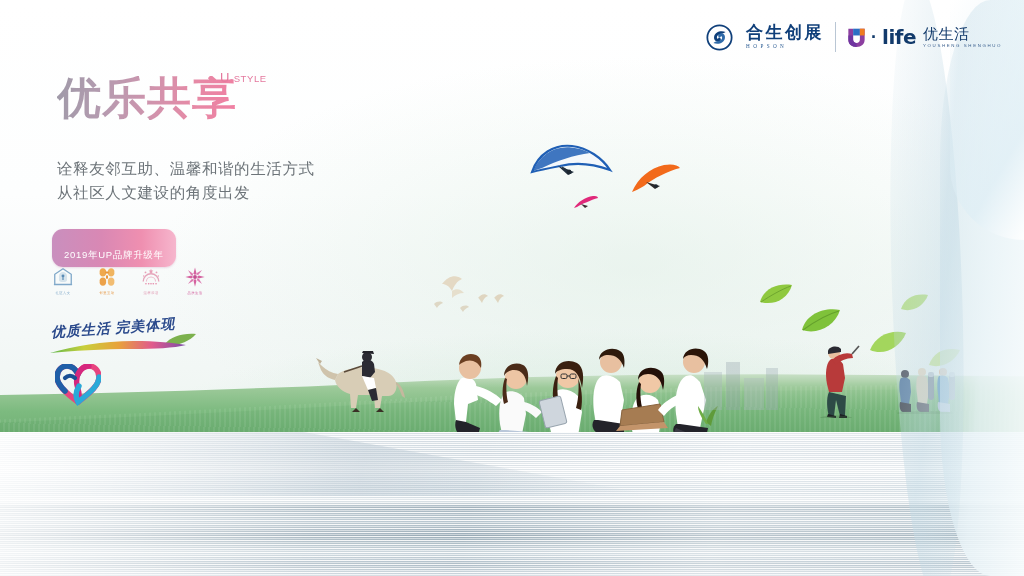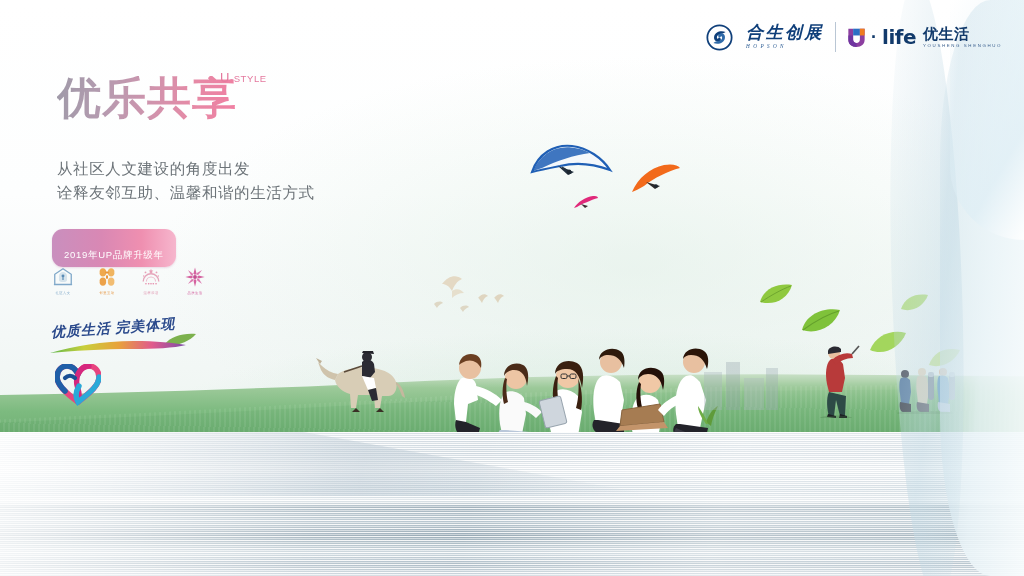--- a/index.html
+++ b/index.html
@@ -84,40 +84,40 @@
     transform:rotate(-2deg);
   }
   .rpanel-top {
     position:absolute; right:0; top:0; width:74px; height:240px;
     background:linear-gradient(120deg,rgba(255,255,255,0) 0%,rgba(222,238,245,.7) 70%,rgba(255,255,255,.9) 100%);
     border-bottom-left-radius:90px;
   }
 
   
   .logos { position:absolute; right:22px; top:22px; display:flex; align-items:center; gap:11px; }
-  .hopson { display:flex; align-items:center; gap:13px;font-style:italic; }
+  .hopson { display:flex; align-items:center; gap:13px; }
   .hopson-mark { width:27px; height:27px; flex:0 0 auto; }
   .hopson-txt { line-height:1; }
   .hopson-cn {
     font-size:17px; font-weight:700; color:#0f3f7a; letter-spacing:2.5px;
     font-family:"Liberation Serif","DejaVu Serif",serif;
   }
   .hopson-en {
     font-size:5.2px; color:#2a5b93; letter-spacing:3.4px; margin-top:3px;
     font-family:"Liberation Serif","DejaVu Serif",serif;
   }
   .divider { width:1px; height:30px; background:#b9c6d4; }
   .ulife { display:flex; align-items:center; gap:5px; }
   .ulife-u { width:19px; height:21px; }
   .ulife-life {
     font-size:20px; font-weight:700; color:#123a6b; letter-spacing:-.5px;
     font-family:"DejaVu Sans",sans-serif;
   }
   .ulife-cn-wrap { line-height:1; margin-left:2px; }
-  .ulife-cn { font-size:15px; font-weight:700; color:#123a6b; letter-spacing:.5px; }
+  .ulife-cn { font-size:15px; font-weight:400; color:#123a6b; letter-spacing:.5px; }
   .ulife-py { font-size:4.4px; color:#3a5f8e; letter-spacing:1.6px; margin-top:2.5px; }
 
   
   .title-wrap { position:absolute; left:57px; top:76px; }
   .title {
     font-size:44px; font-weight:700; letter-spacing:1px; line-height:1;
     background:linear-gradient(96deg,#9f9aa8 0%,#b59bb0 26%,#cf94ad 52%,#e58aa6 74%,#f07fa2 100%);
     -webkit-background-clip:text; background-clip:text; color:transparent;
     display:inline-block;
   }
@@ -462,22 +462,22 @@
   </div>
 
   <div class="title-wrap">
     <div class="title">优乐共享</div>
     <div class="ustyle">
       <span>U</span><span class="sm">-STYLE</span>
     </div>
   </div>
 
   <div class="subtitle">
+    <div>诠释友邻互助、温馨和谐的生活方式</div>
     <div>从社区人文建设的角度出发</div>
-    <div>诠释友邻互助、温馨和谐的生活方式</div>
   </div>
 
   <div class="badge">2019年UP品牌升级年</div>
 
   <div class="icons">
     <div class="icon-cell">
       <svg width="22" height="22" viewBox="0 0 24 24">
         <path d="M12 3 L21 9 L21 20 L3 20 L3 9 Z" fill="none" stroke="#7fa8c9" stroke-width="1.4"></path>
         <path d="M12 6.5 C14.6 6.5 16.4 8.4 16.4 11 L16.4 15 C16.4 16.4 15.2 17.4 13.8 17.4 L10.2 17.4 C8.8 17.4 7.6 16.4 7.6 15 L7.6 11 C7.6 8.4 9.4 6.5 12 6.5 Z" fill="#7fa8c9" opacity=".28"></path>
         <circle cx="12" cy="11" r="1.6" fill="#5a8cb5"></circle>

